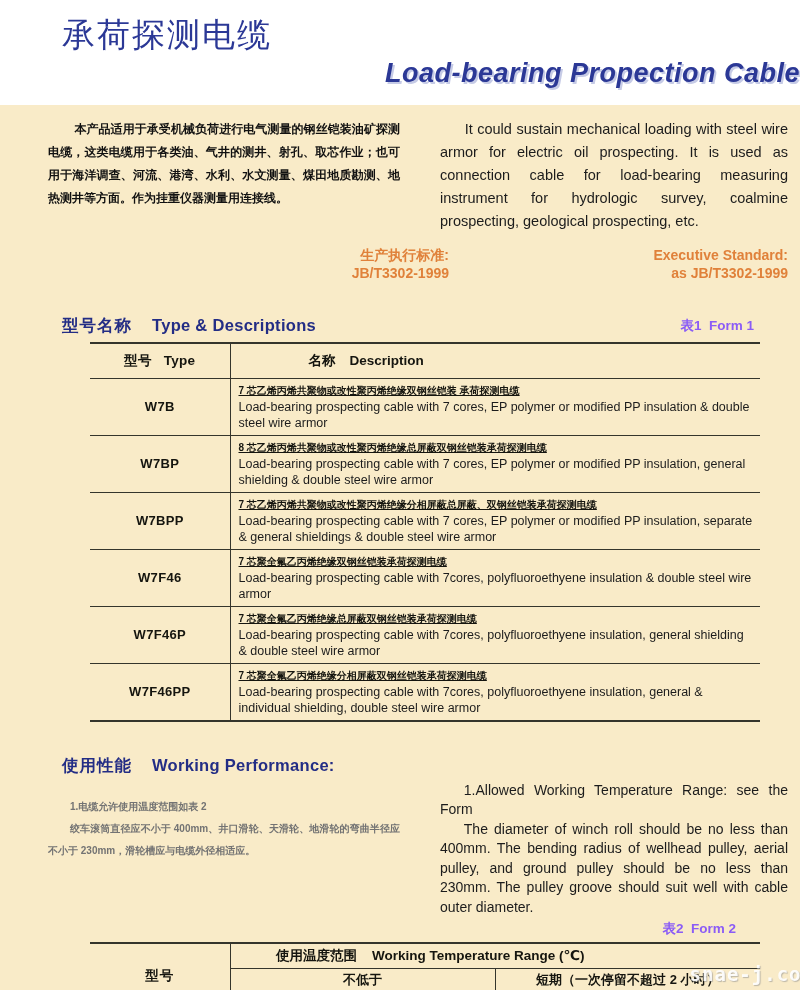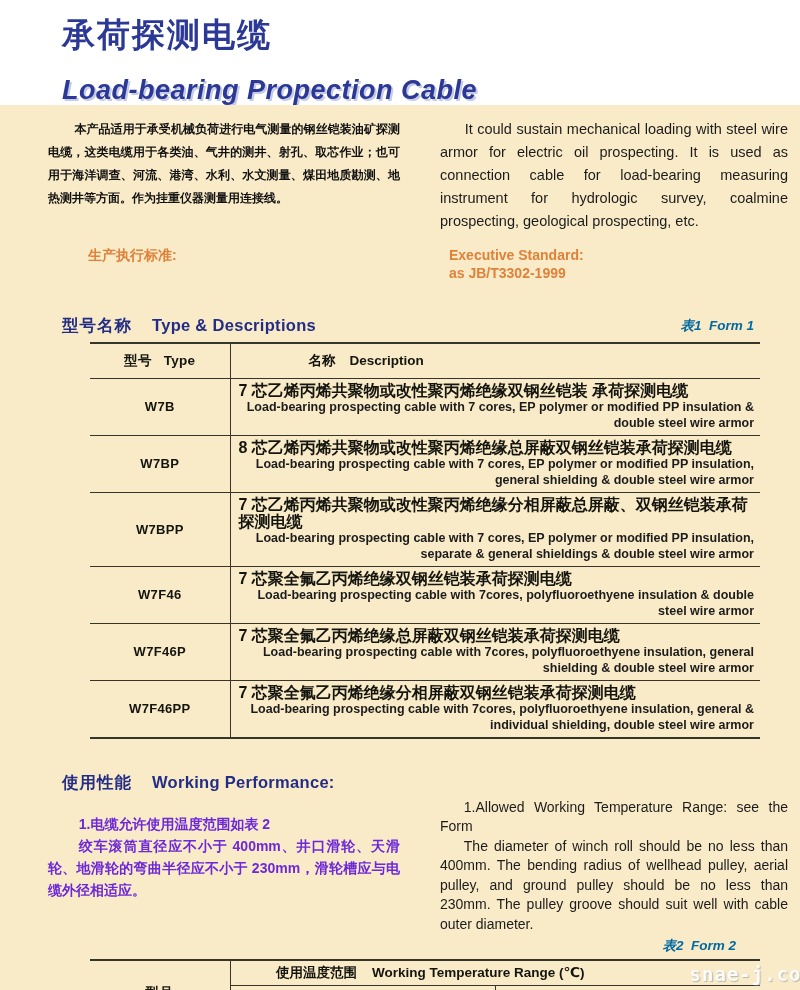--- a/index.html
+++ b/index.html
@@ -5,81 +5,81 @@
   * { margin:0; padding:0; box-sizing:border-box; }
   html,body { background:#ffffff; }
   body { font-family:"Liberation Sans","DejaVu Sans",sans-serif; }
   .page {
     position:relative; width:800px; height:990px; margin:0 auto;
     background:#ffffff; overflow:hidden;
   }
   
   .hdr { height:105px; background:#ffffff; padding-left:62px; padding-top:16px; }
   .title-zh {
-    font-size:33px; font-weight:bold; color:#2b3896; letter-spacing:2px; line-height:38px;
+    font-size:33px; font-weight:normal; color:#2b3896; letter-spacing:2px; line-height:38px;
   }
   .title-en {
-    margin-top:20px; font-size:27px; font-weight:bold; font-style:italic; color:#2b3896;
-    letter-spacing:0.5px; text-shadow:2px 2px 0 #c6cbe6; line-height:32px;
+    margin-top:3px; font-size:27px; font-weight:bold; font-style:italic; color:#2b3896;
+    letter-spacing:0.5px; text-shadow:2px 2px 0 #c6cbe6; line-height:32px;text-align:right;
   }
   
   .main {
     position:absolute; top:105px; left:0; right:0; bottom:0;
     background:#f9ebc8; padding:13px 12px 0 40px;
   }
   .two-col { display:flex; }
   .intro-row { margin-left:8px; }
   .col-l { width:352px; }
   .col-r { margin-left:40px; flex:1; }
   .p-zh {
     font-size:12px; line-height:23px; color:#111; text-align:justify;
     text-indent:2.2em; font-weight:600;
   }
   .p-en {
     font-size:14.5px; line-height:23px; color:#1c1c1c; text-align:justify; text-indent:1.7em;
   }
   
-  .std-row { display:flex; margin-top:14px; margin-left:48px; }
+  .std-row { display:flex; margin-top:14px; margin-left:48px;text-align:right; }
   .std-l { width:361px; }
   .std-r { flex:1; }
   .std { font-size:14px; line-height:17.5px; color:#e0813a; font-weight:600; }
   
   .sec-head {
     display:flex; justify-content:space-between; align-items:center;
     margin:33px 34px 0 22px;
   }
   .sec-title { color:#232d85; font-weight:bold; font-size:16.5px; }
   .sec-title .zh { letter-spacing:1px; }
   .sec-title .en { margin-left:20px; letter-spacing:0.3px; }
   .form-label {
-    font-size:13.5px; font-weight:bold; color:#0369a1; white-space:pre; padding-bottom:1px;font-style:italic;
+    font-size:13.5px; font-weight:bold; color:#8b5cf6; white-space:pre; padding-bottom:1px;
   }
   
   table {
     border-collapse:collapse; table-layout:fixed;
     margin-left:50px; width:670px;
     border-top:2px solid #35352c; 
   }
   table tr { border-bottom:1.5px solid #35352c; }
   table tr:last-child { border-bottom:2px solid #35352c; }
   td { vertical-align:middle; color:#15150f; }
   .t1 { margin-top:5px; }
   .t1 .c-type { width:140px; border-right:1.5px solid #35352c; text-align:center;
                 font-size:13px; font-weight:600; letter-spacing:0.3px; }
   .t1 .c-desc { padding:3px 6px 4px 8px;margin-left:28px; }
   .t1-head td { height:35px; }
   .t1-head .c-type span { margin:0 6px; font-size:13.5px; }
   .t1-head .c-desc { padding-left:78px; }
   .t1-head .c-desc span { margin-right:14px; font-size:13.5px; font-weight:600; }
-  .desc-zh { font-size:16px; line-height:17px; font-weight:600; }
-  .desc-en { font-size:12.5px; line-height:16px; font-weight:700; color:#1c1c1c;text-align:right; }
+  .desc-zh { font-size:10px; line-height:17px; font-weight:600;text-decoration:underline; }
+  .desc-en { font-size:12.5px; line-height:16px; font-weight:400; color:#1c1c1c; }
   
   .perf-row { margin-top:4px; min-height:84px; }
   .perf-l { margin-top:15px; }
-  .perf-zh { font-size:14px; line-height:22px; color:#6d28d9; font-weight:600; text-align:justify; }
+  .perf-zh { font-size:10px; line-height:22px; color:#737373; font-weight:600; text-align:justify; }
   .perf-zh .ind { text-indent:2.2em; display:block; }
   .perf-en { font-size:14px; line-height:19.5px; color:#1c1c1c; text-align:justify; }
   .perf-en .ind { text-indent:1.7em; display:block; }
   .form2-row { width:670px; margin-left:50px; text-align:right; padding-right:24px; margin-top:2px; }
   
   .t2 { margin-top:4px; }
   .t2 .w1 { width:140px; } .t2 .w2 { width:163px; } .t2 .w3 { width:367px; }
   .t2 .vr { border-right:1.5px solid #35352c; }
   .t2-type { text-align:center; }
   .t2-type .zh { font-size:13.5px; line-height:24px; font-weight:600; letter-spacing:1px; }
@@ -116,20 +116,21 @@
         <p class="p-zh">本产品适用于承受机械负荷进行电气测量的钢丝铠装油矿探测电缆，这类电缆用于各类油、气井的测井、射孔、取芯作业；也可用于海洋调查、河流、港湾、水利、水文测量、煤田地质勘测、地热测井等方面。作为挂重仪器测量用连接线。</p>
       </div>
       <div class="col-r">
         <p class="p-en">It could sustain mechanical loading with steel wire armor for electric oil prospecting. It is used as connection cable for load-bearing measuring instrument for hydrologic survey, coalmine prospecting, geological prospecting, etc.</p>
       </div>
     </div>
 
     <div class="std-row">
       <div class="std-l">
         <div class="std">生产执行标准:</div>
+        <div class="std">JB/T3302-1999</div>
       </div>
       <div class="std-r">
         <div class="std">Executive Standard:</div>
         <div class="std">as JB/T3302-1999</div>
       </div>
     </div>
 
     <div class="sec-head">
       <div class="sec-title">
         <span class="zh">型号名称</span><span class="en">Type &amp; Descriptions</span>

